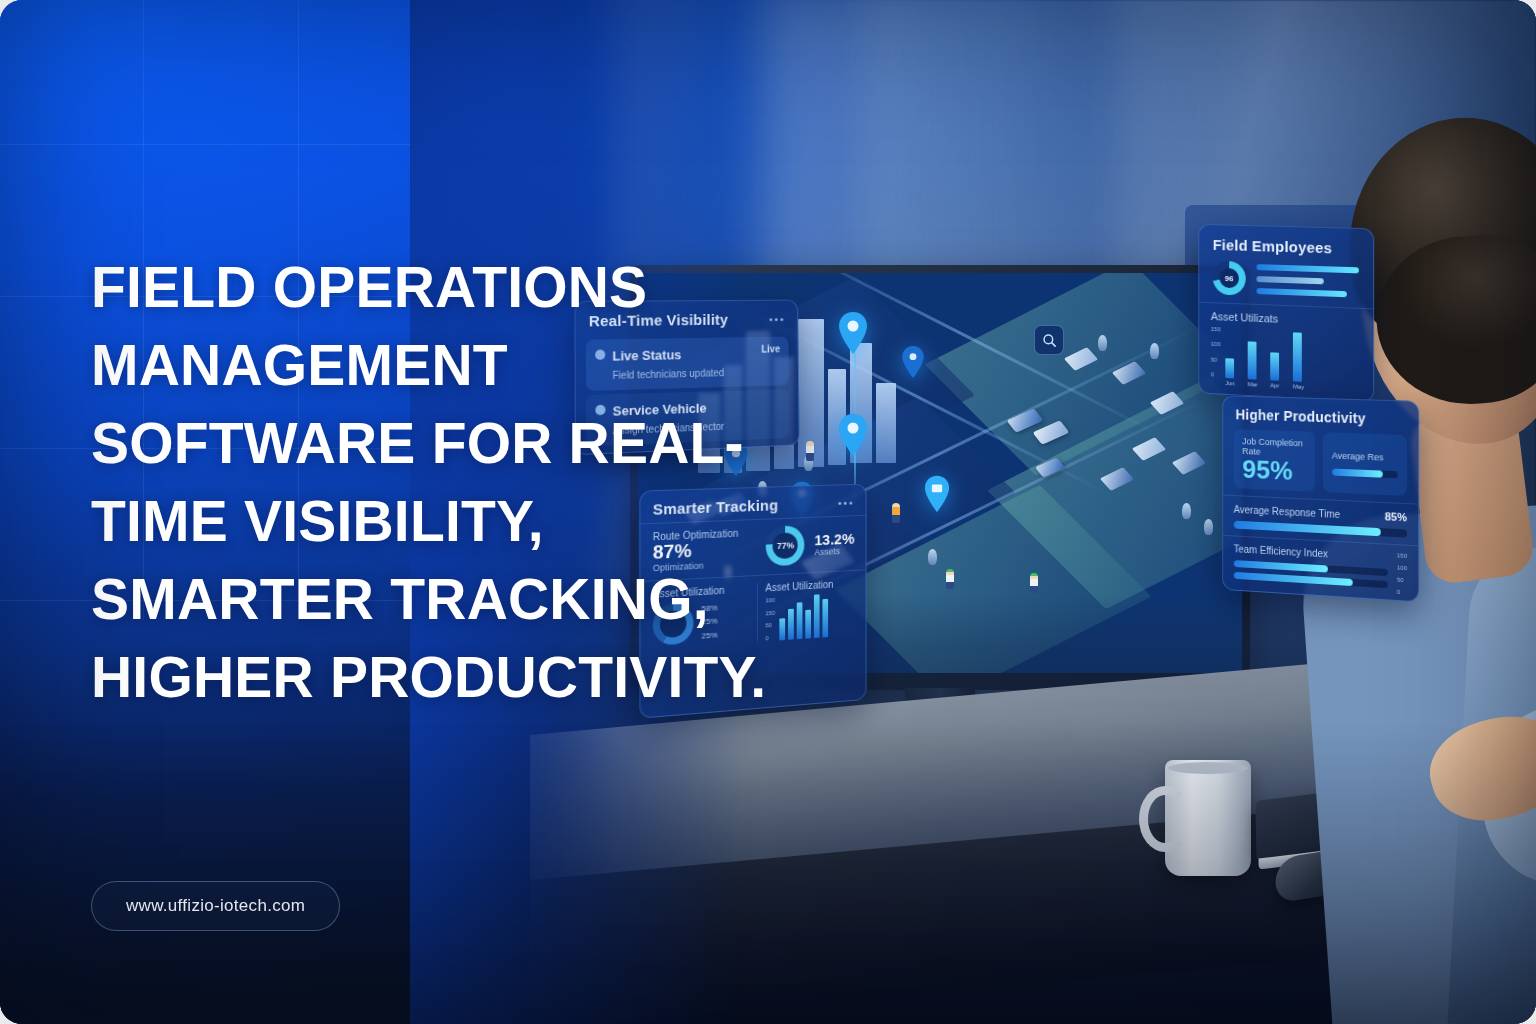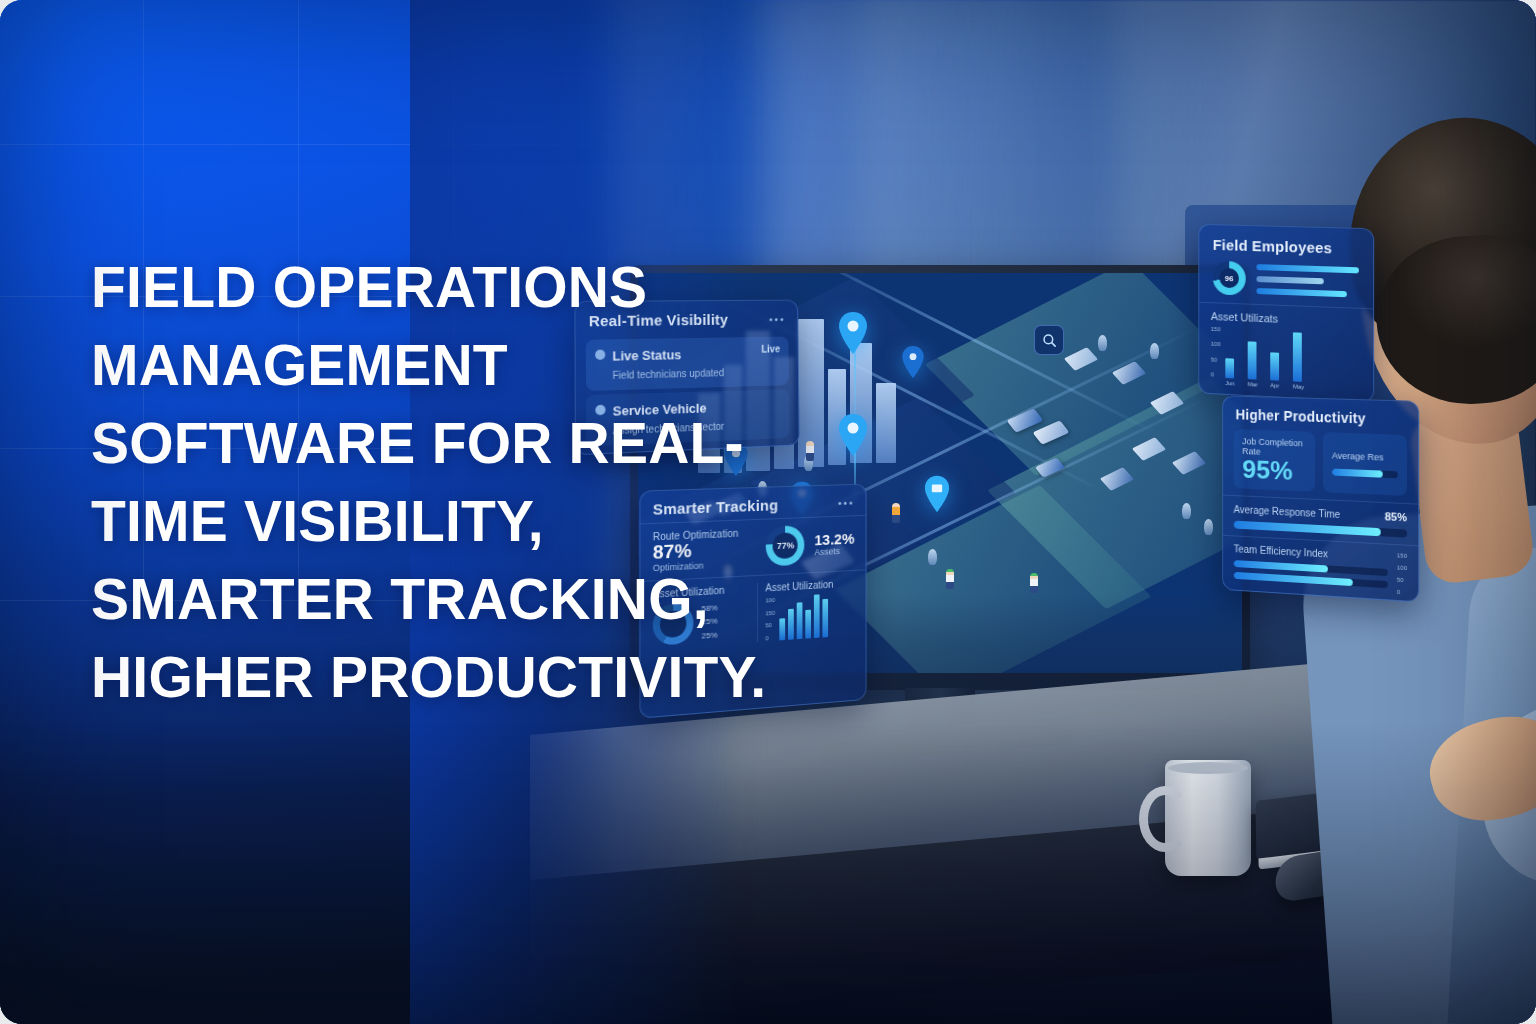--- a/index.html
+++ b/index.html
@@ -728,15 +728,18 @@
         <span>50</span>
         <span>0</span>
       </div>
     </div>
   </div>
 
   <div class="bottom-fade"></div>
 
   <h1 id="headline">Field Operations Management Software for Real-Time Visibility, Smarter Tracking, Higher Productivity.</h1>
 
+  <div id="url-badge">
+    <span>www.uffizio-iotech.com</span>
+  </div>
 
   <div class="vignette"></div>
 </div>
 
 </body></html>

